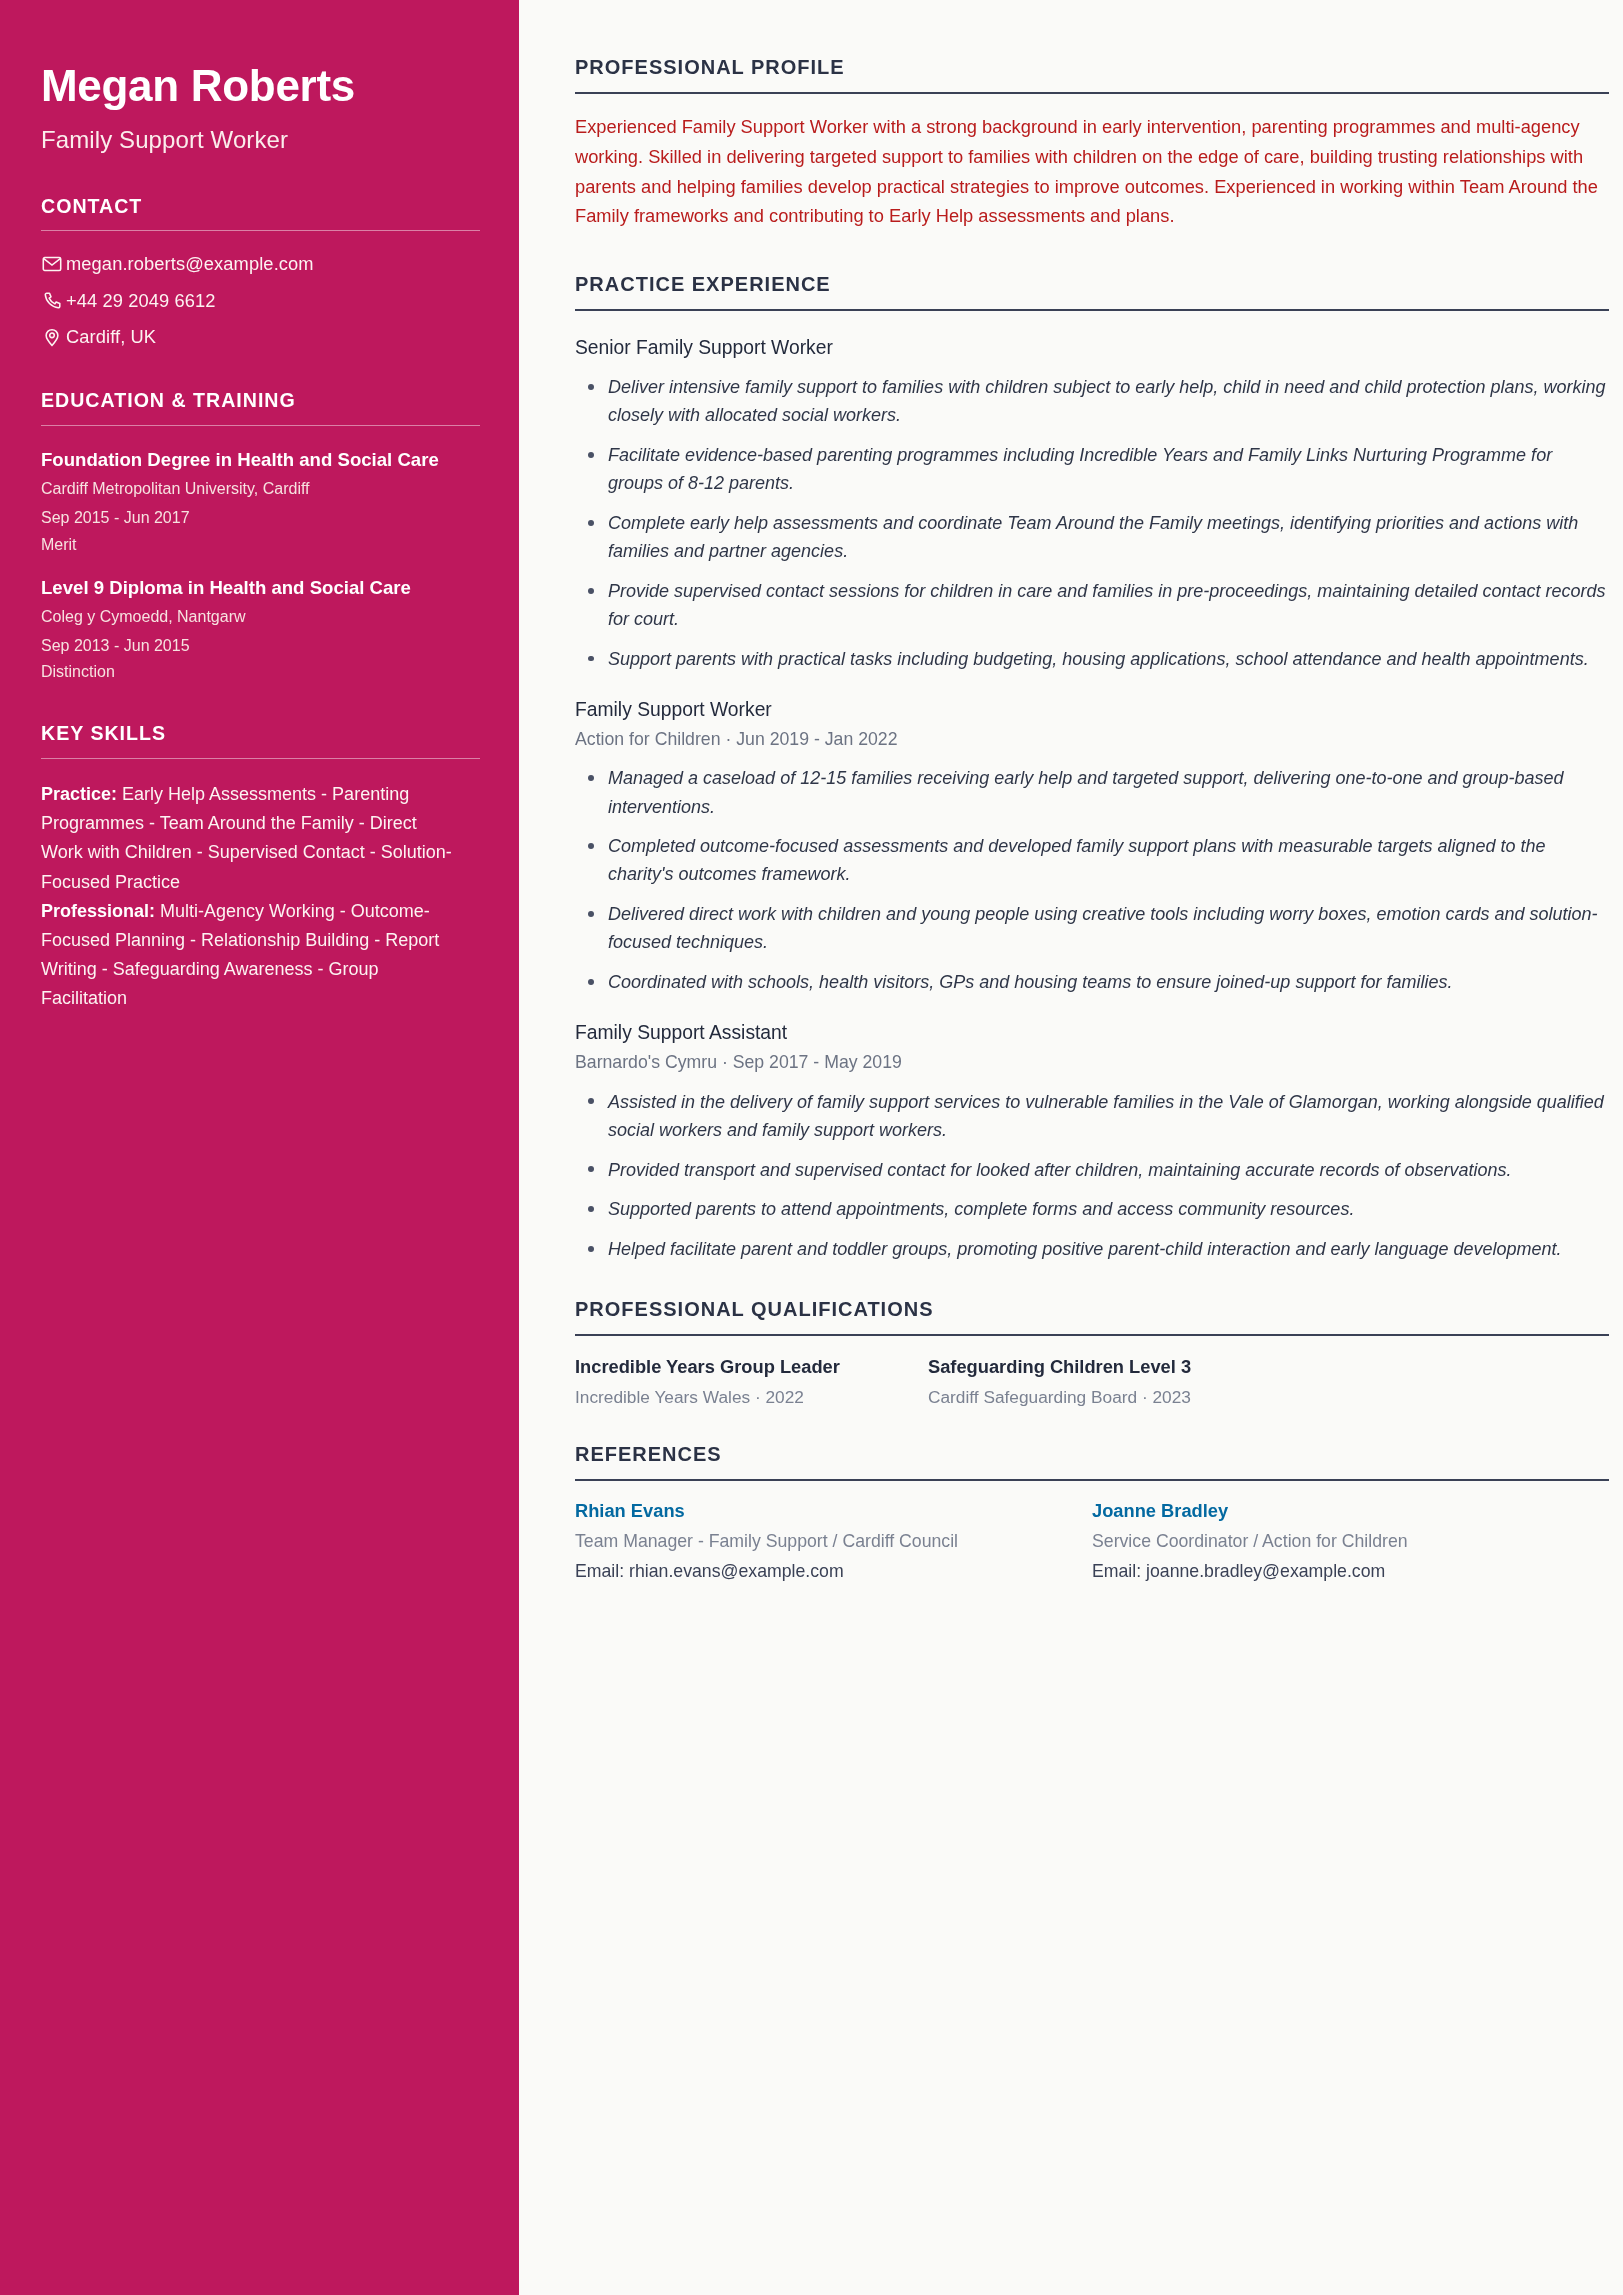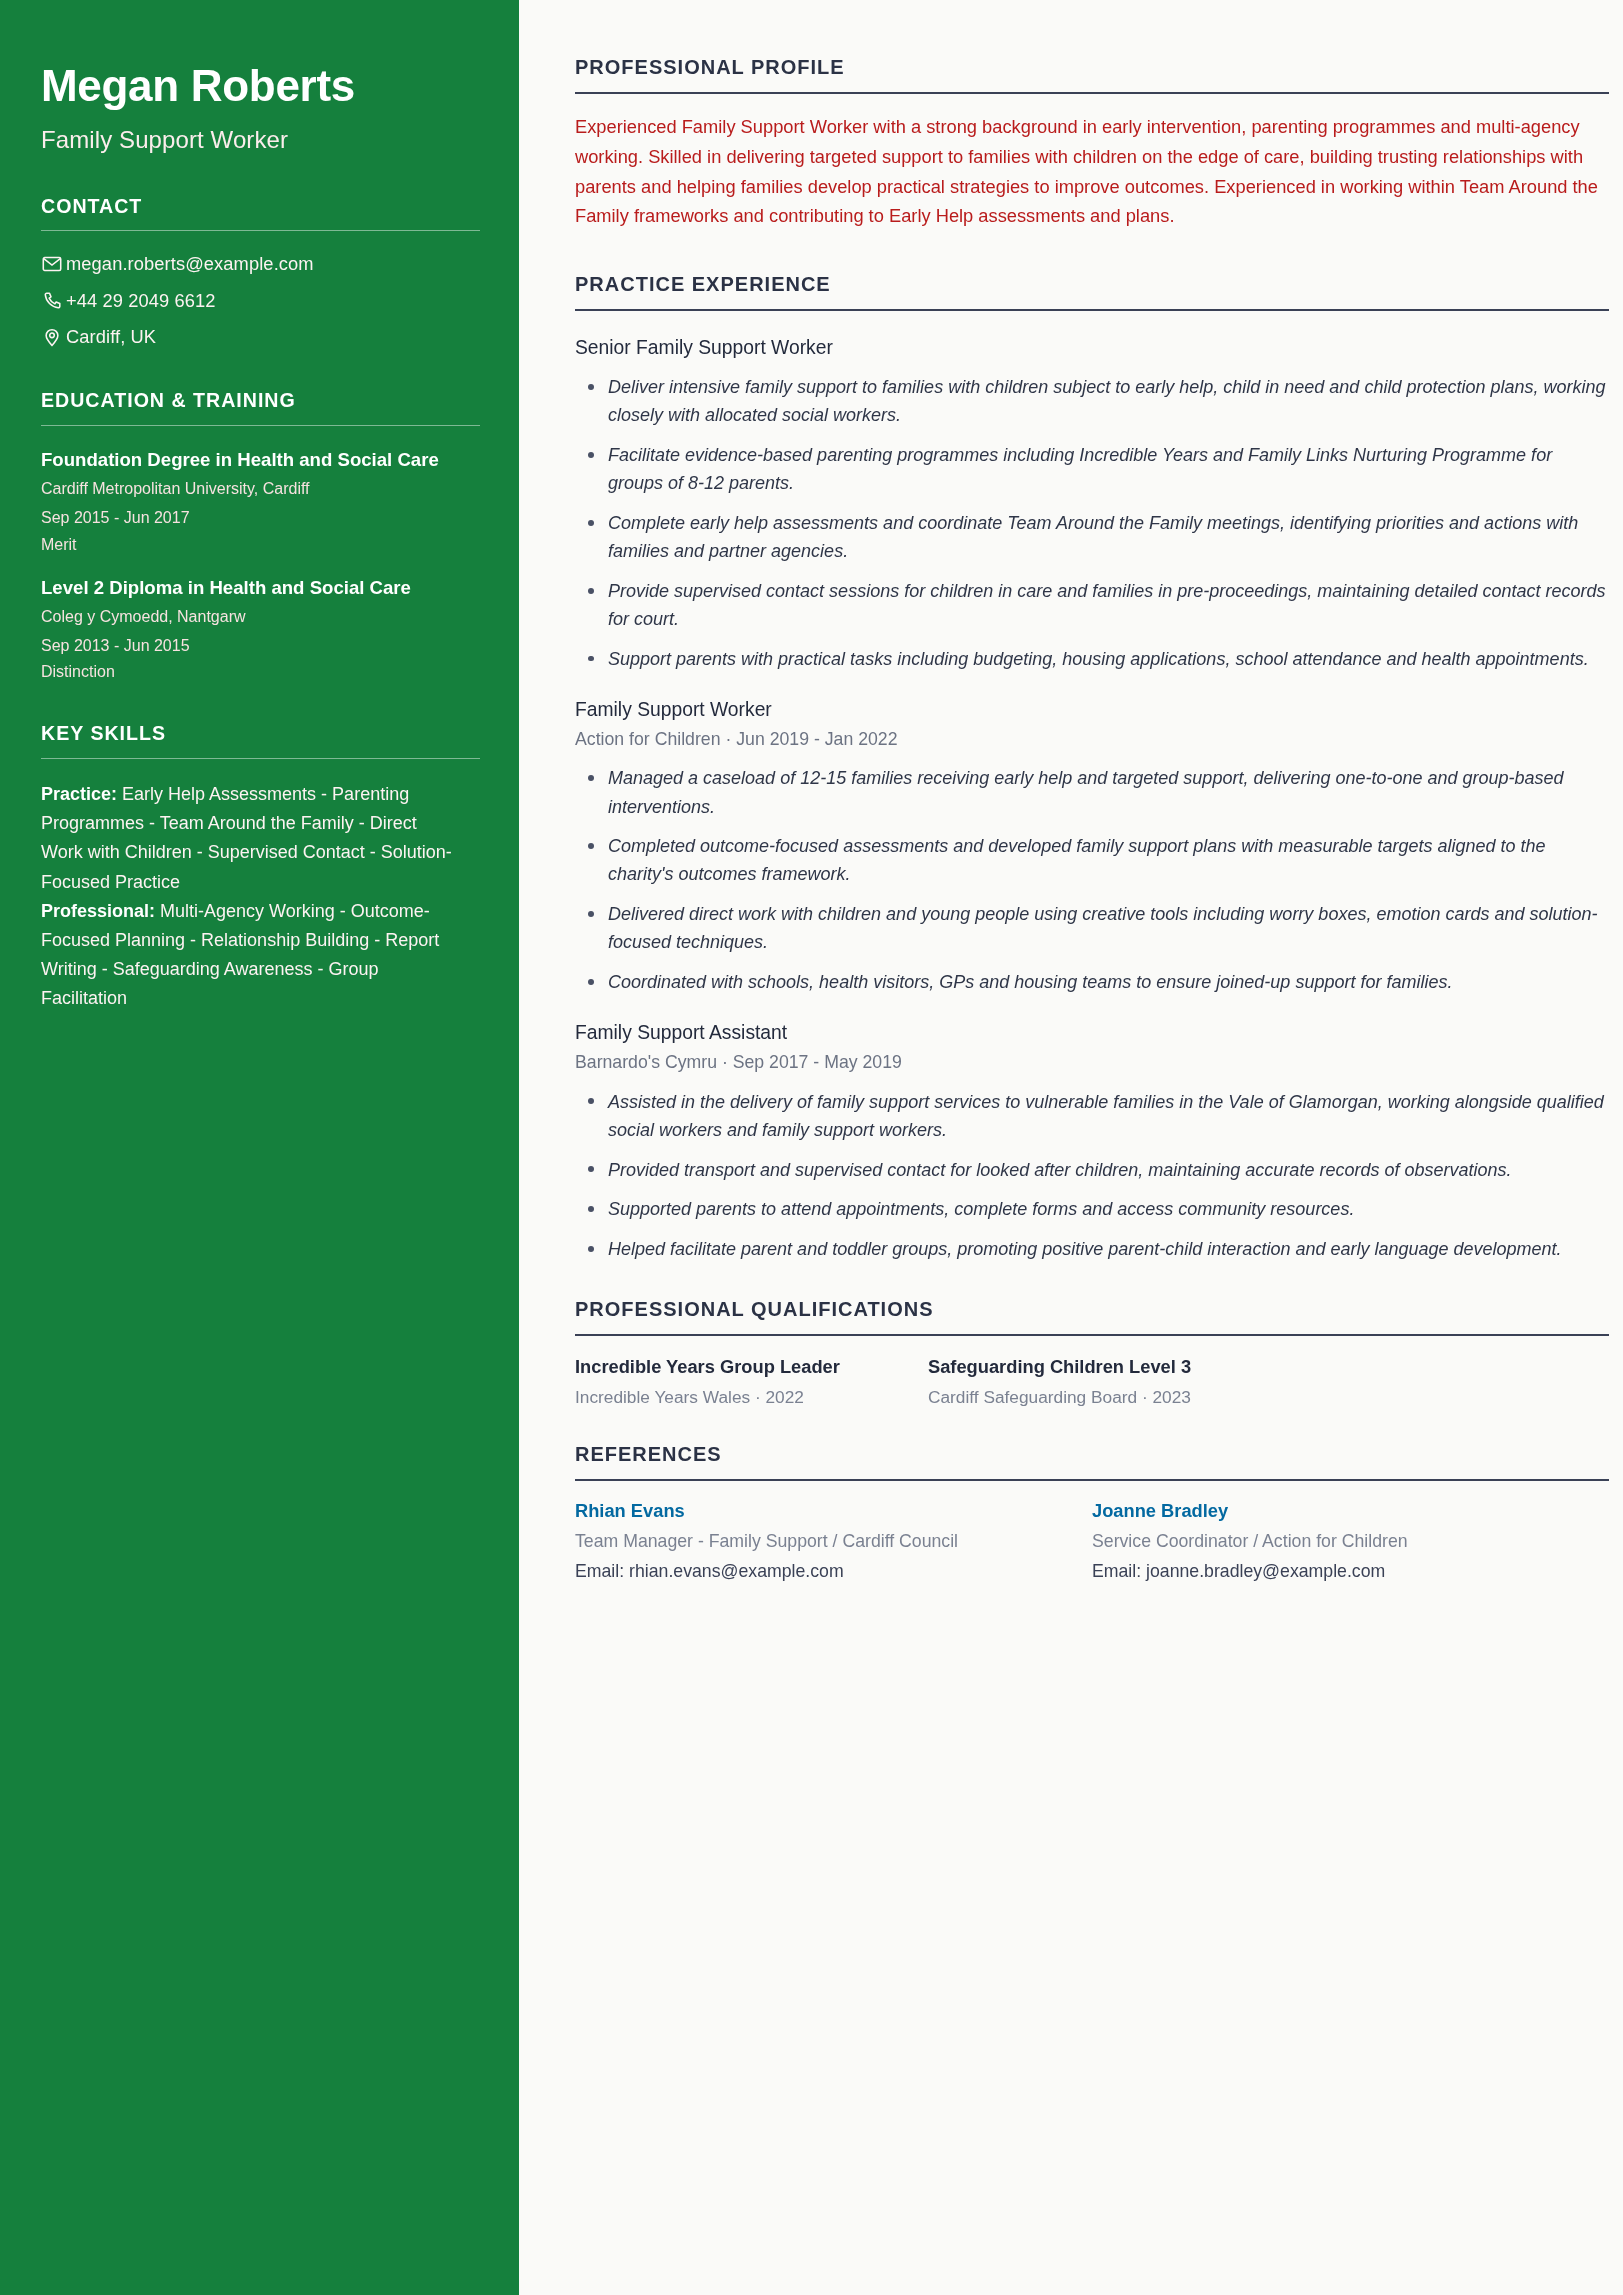--- a/index.html
+++ b/index.html
@@ -9,21 +9,21 @@
     background:#FAFAF8;
     color:#2B3245;
     display:flex;
     align-items:stretch;
   }
 
   
   .sidebar {
     width:519px;
     flex:0 0 519px;
-    background:#15803d;
+    background:#be185d;
     color:#ffffff;
     padding:63px 39px 0 41px;
   }
   .name {
     font-size:44px;
     font-weight:bold;
     letter-spacing:-0.3px;
     line-height:1.04;
     color:#ffffff;
   }
@@ -232,21 +232,21 @@
     <div class="side-rule"></div>
 
     <div class="edu-item">
       <div class="edu-deg">Foundation Degree in Health and Social Care</div>
       <div class="edu-line">Cardiff Metropolitan University, Cardiff</div>
       <div class="edu-line">Sep 2015 - Jun 2017</div>
       <div class="edu-grade">Merit</div>
     </div>
 
     <div class="edu-item">
-      <div class="edu-deg">Level 2 Diploma in Health and Social Care</div>
+      <div class="edu-deg">Level 9 Diploma in Health and Social Care</div>
       <div class="edu-line">Coleg y Cymoedd, Nantgarw</div>
       <div class="edu-line">Sep 2013 - Jun 2015</div>
       <div class="edu-grade">Distinction</div>
     </div>
   </section>
 
   <section class="side-section">
     <div class="side-h">KEY SKILLS</div>
     <div class="side-rule"></div>
     <div class="skills-body">

